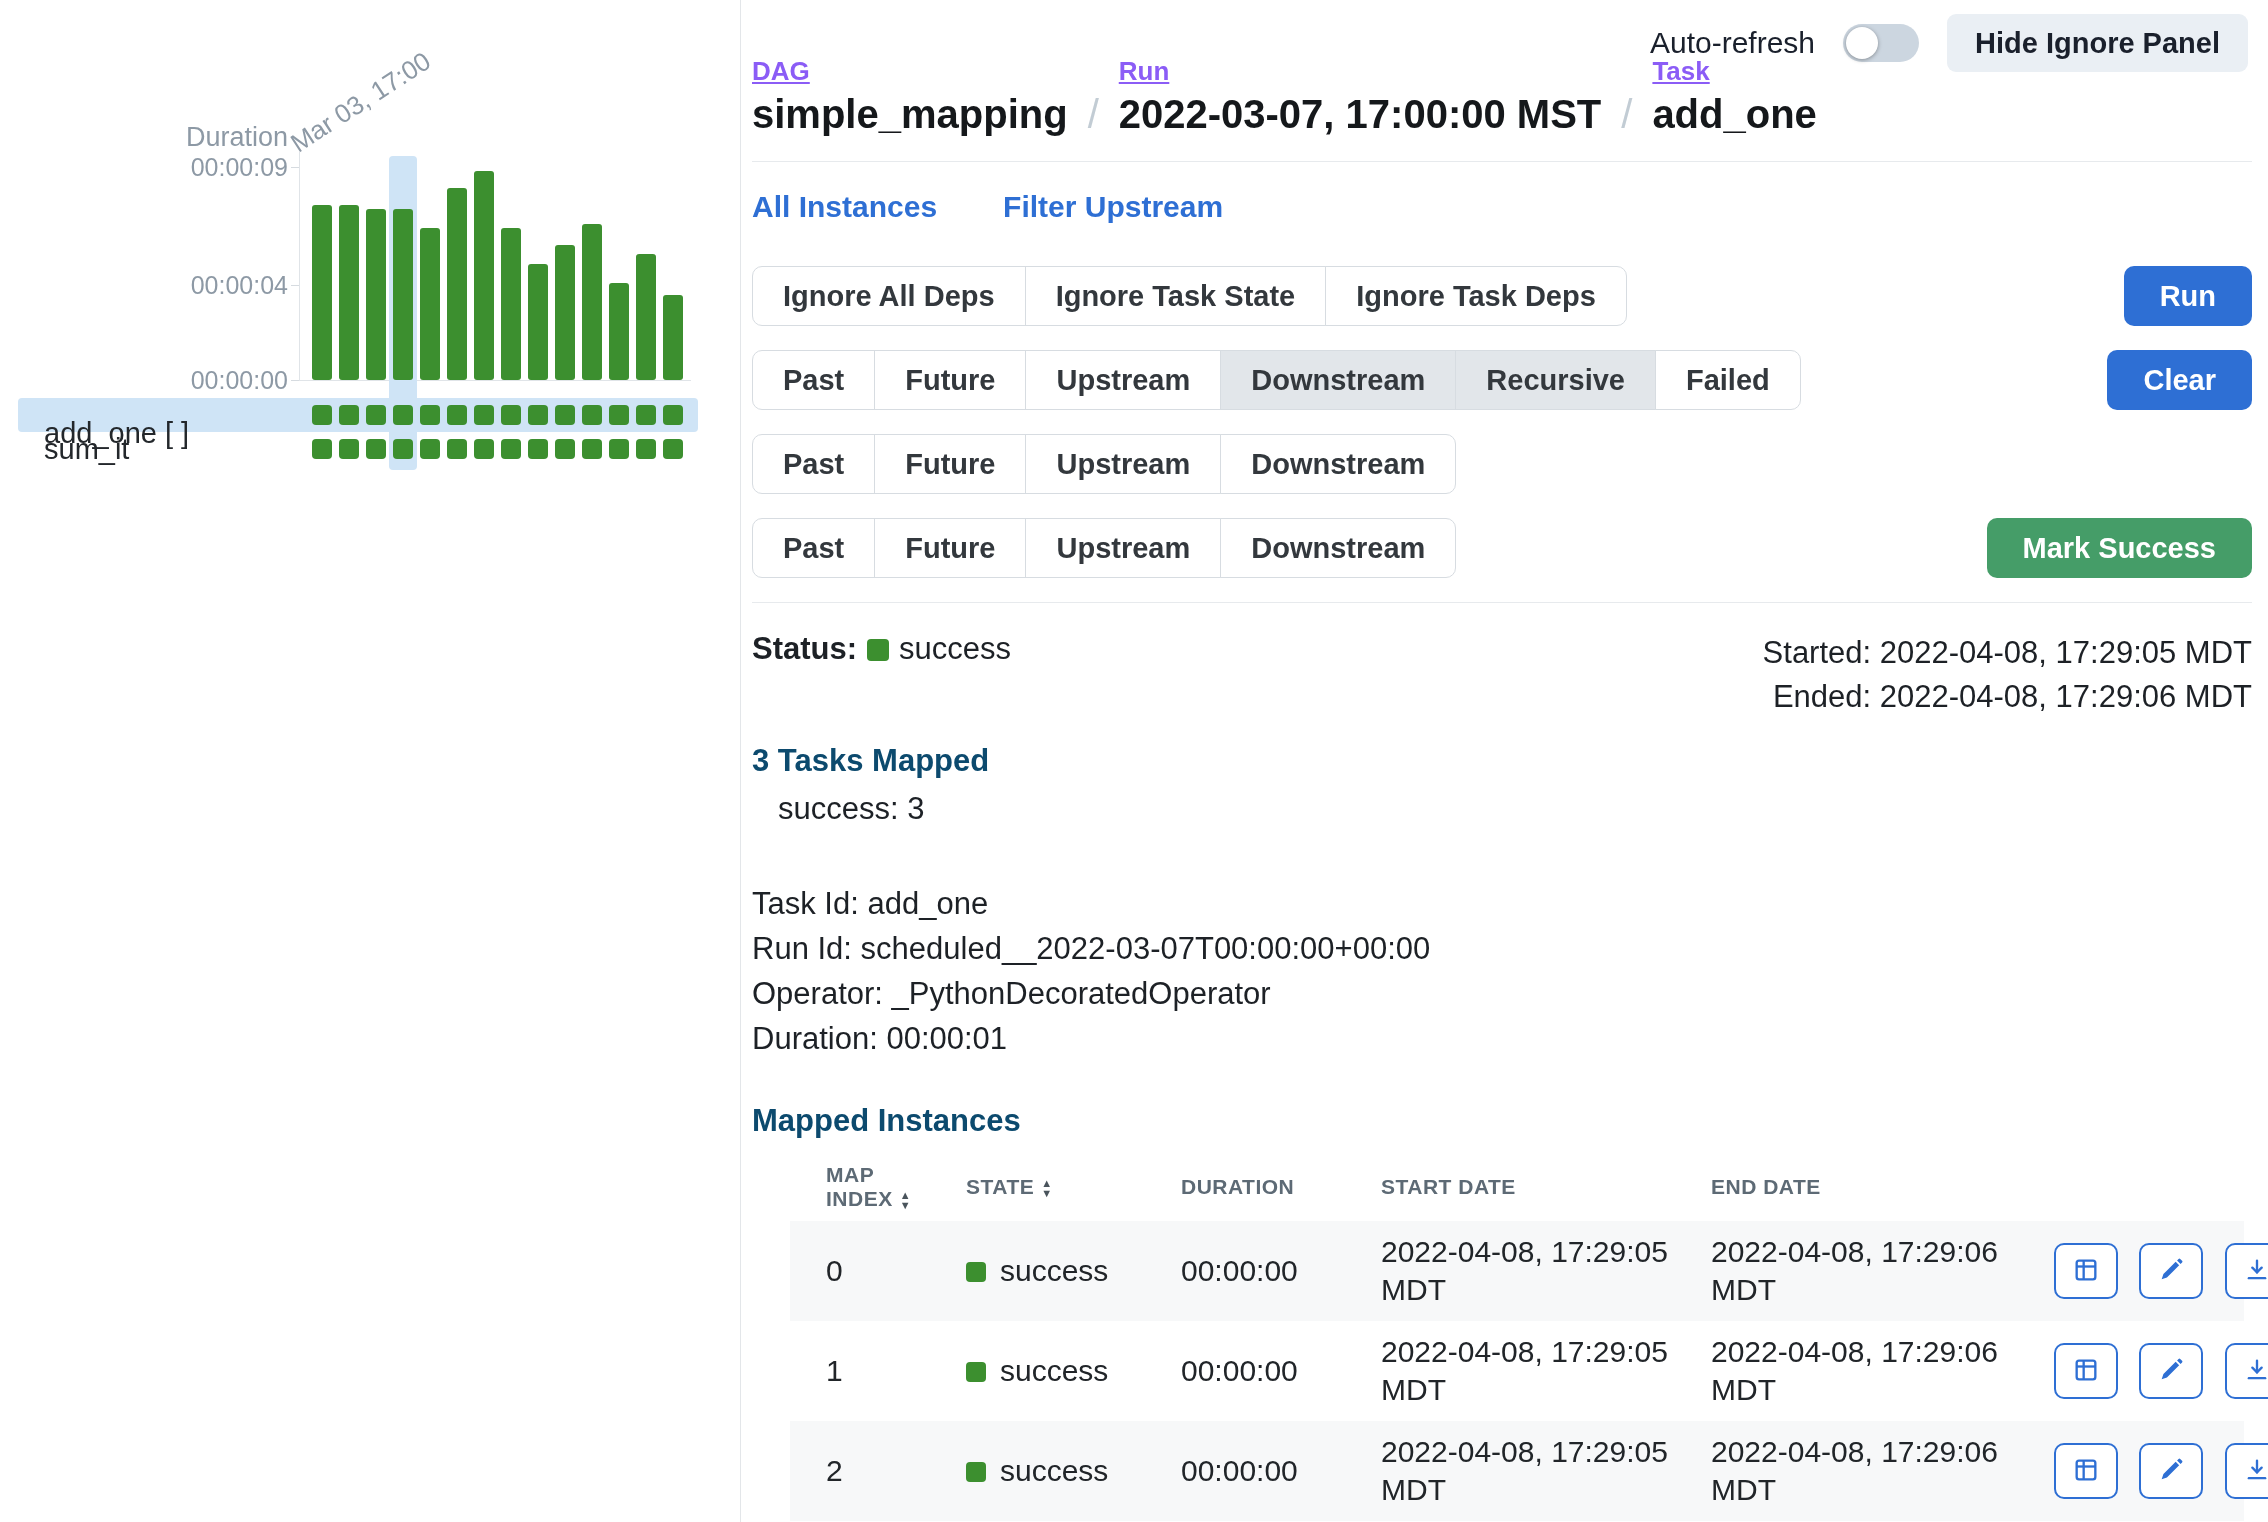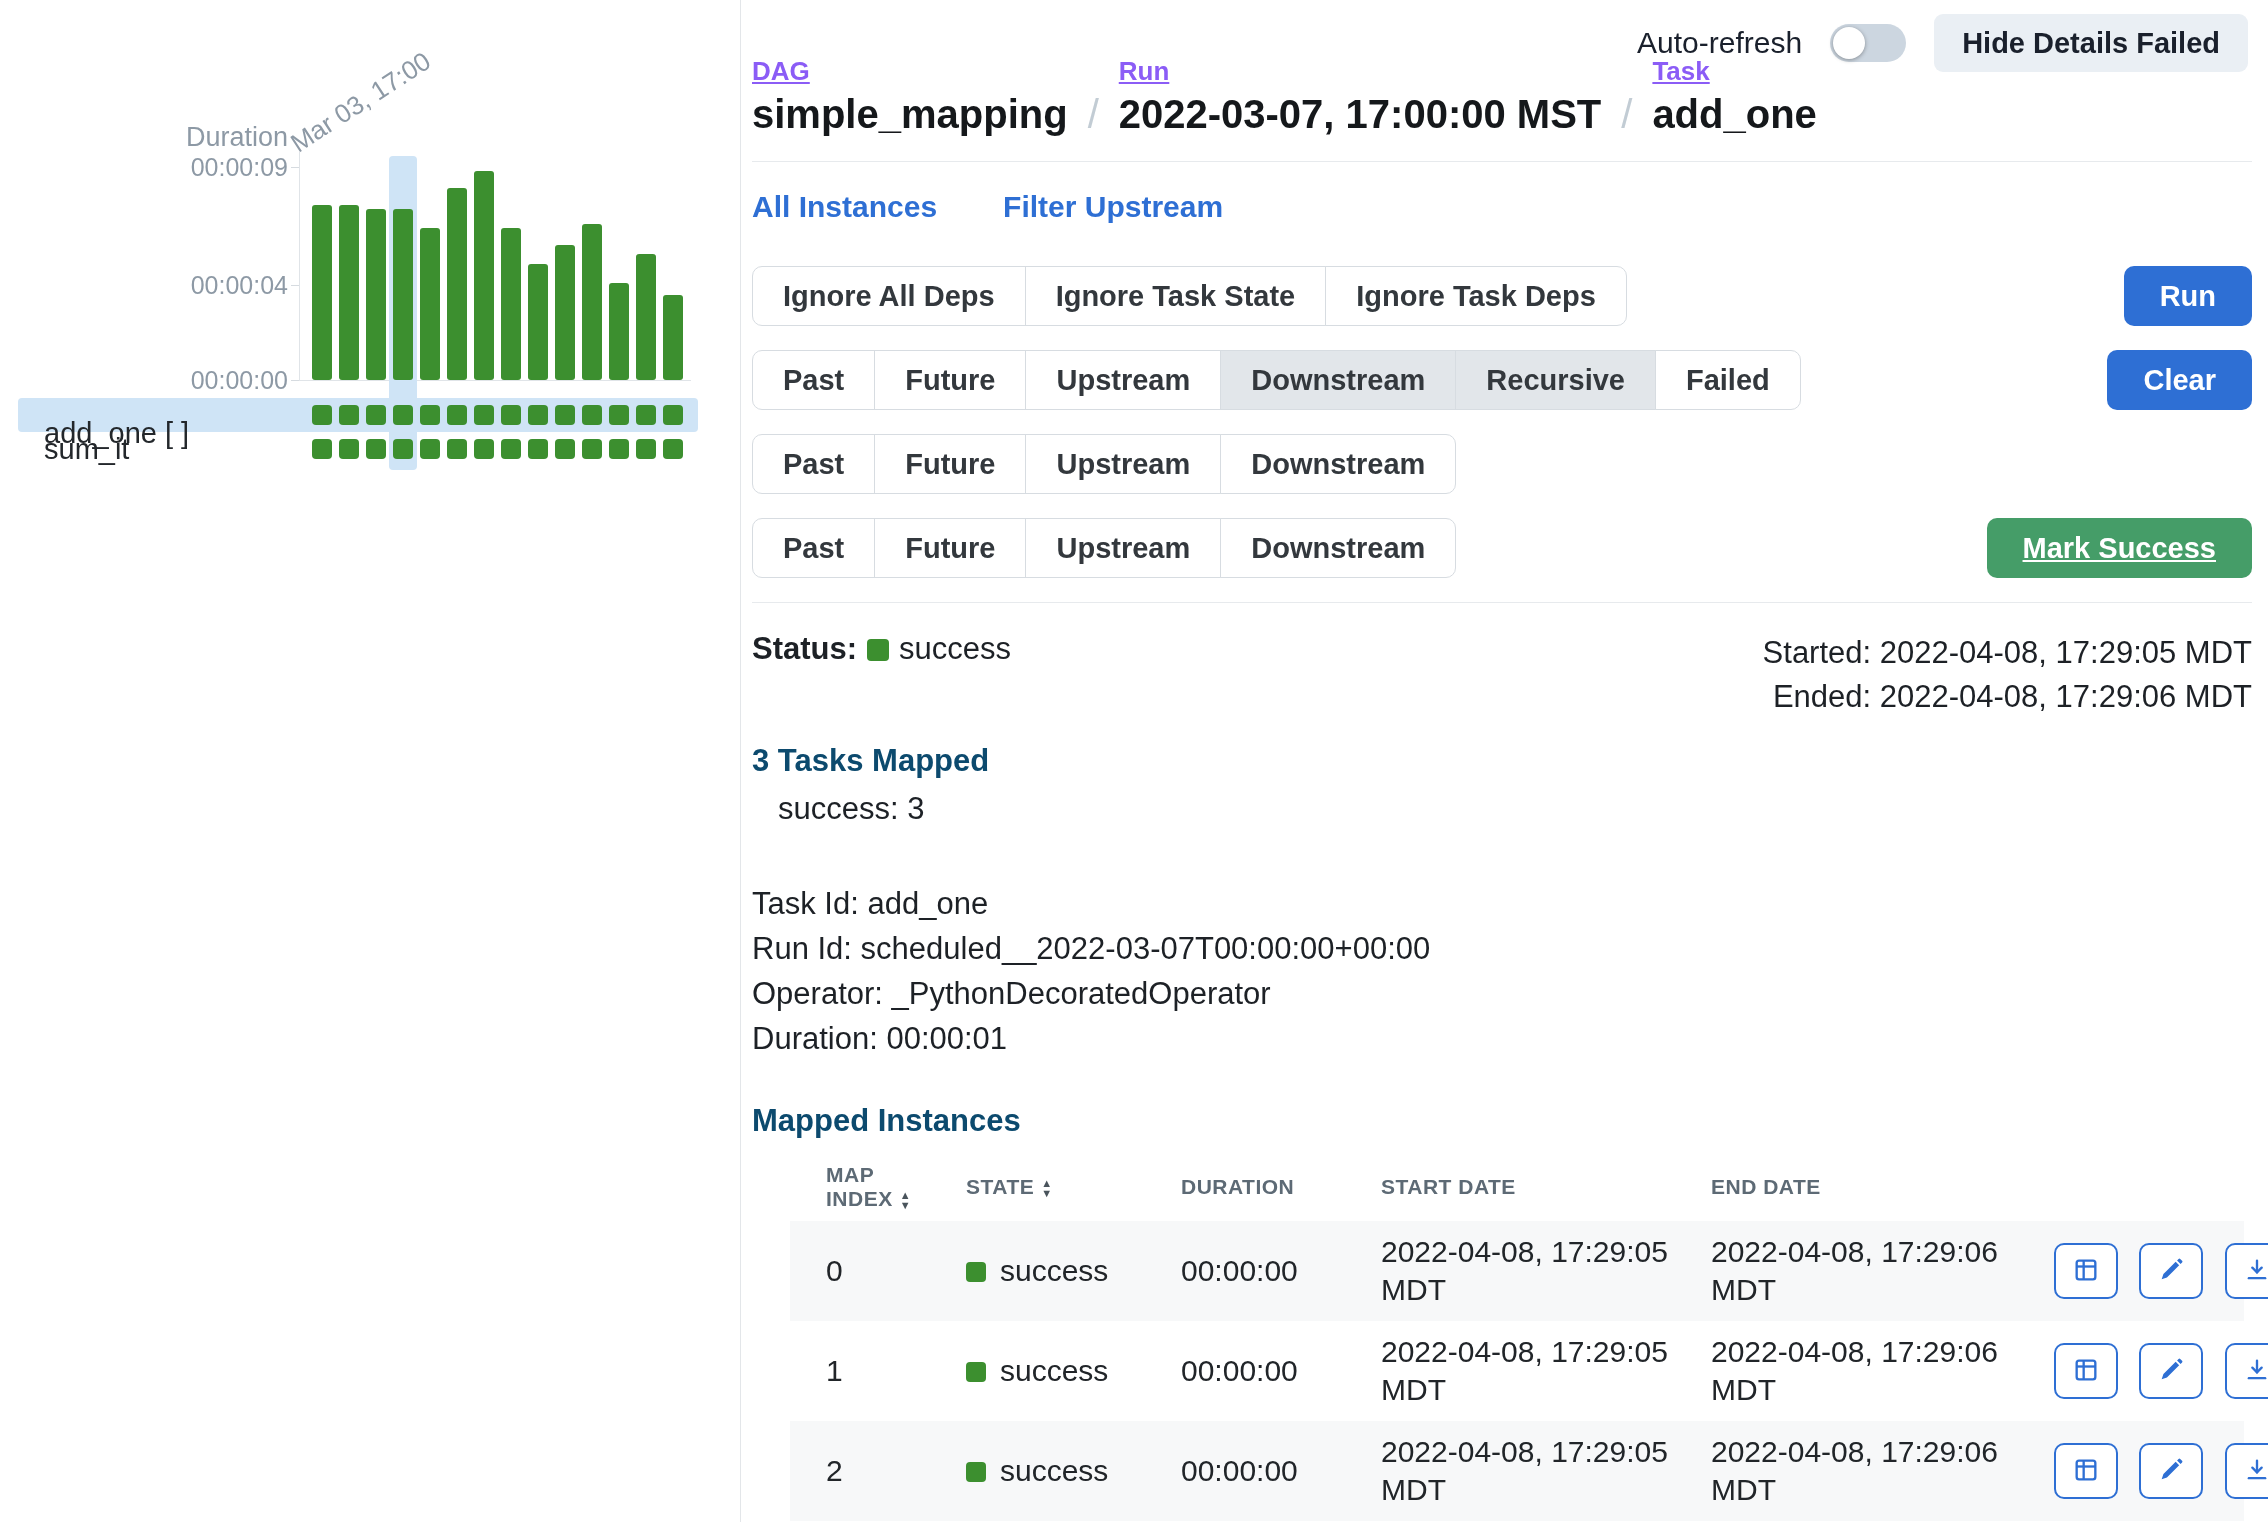--- a/index.html
+++ b/index.html
@@ -65,21 +65,21 @@
   .opt-btn { background: #fff; border: 1px solid #d7dce1; height: 60px; padding: 0 30px;
     font-family: "Liberation Sans", sans-serif; font-size: 29px; font-weight: 700; color: #33383d;
     margin-left: -1px; display: flex; align-items: center; cursor: pointer; white-space: nowrap; }
   .opt-btn:first-child { border-radius: 10px 0 0 10px; margin-left: 0; }
   .opt-btn:last-child { border-radius: 0 10px 10px 0; }
   .opt-btn.active { background: #e2e6ea; }
   .action-btn { height: 60px; padding: 0 36px; border: none; border-radius: 10px;
     font-family: "Liberation Sans", sans-serif; font-size: 29px; font-weight: 700; color: #fff; cursor: pointer; white-space: nowrap; }
   .action-btn.primary { background: var(--accent, #2e6fd4); }
   .action-btn.danger  { background: var(--red, #dc4b44); }
-  .action-btn.success { background: var(--btn-green, #459d68); text-decoration: underline; }
+  .action-btn.success { background: var(--btn-green, #459d68); }
 
   .status-row { display: flex; justify-content: space-between; margin-top: 28px; }
   .status-left { font-size: 31px; }
   .status-left b { font-weight: 700; }
   .sq { display: inline-block; width: 22px; height: 22px; background: var(--green, #3c8f2f);
     border-radius: 4px; margin: 0 10px; vertical-align: -2px; }
   .times { text-align: right; font-size: 31px; line-height: 44px; color: #1d2126; }
 
   .section-heading { font-size: 31px; font-weight: 700; margin-top: 24px; color: #0c4a6e; }
   .indent-line { font-size: 31px; margin-top: 12px; padding-left: 26px; }
@@ -168,21 +168,21 @@
       </div>
     <div class="task-label" style="top:416px">add_one [ ]</div>
     <div class="task-label" style="top:432px">sum_it</div>
   </div>
 
   <div class="topbar">
     <span class="ar-label">Auto-refresh</span>
     <div class="toggle">
       <div class="knob"></div>
     </div>
-    <button class="hide-btn">Hide Details Failed</button>
+    <button class="hide-btn">Hide Ignore Panel</button>
   </div>
 
   <div class="right-panel">
 
     <div class="bc">
       <div class="crumb">
         <span class="crumb-label">DAG</span>
         <span class="crumb-value">simple_mapping</span>
       </div>
       <span class="bc-sep">/</span>

